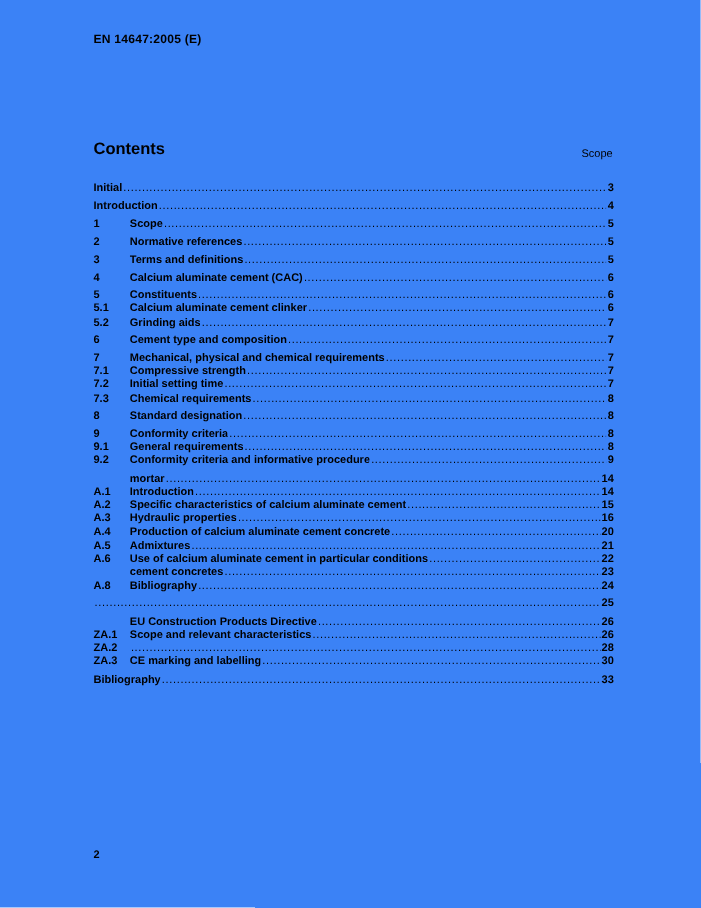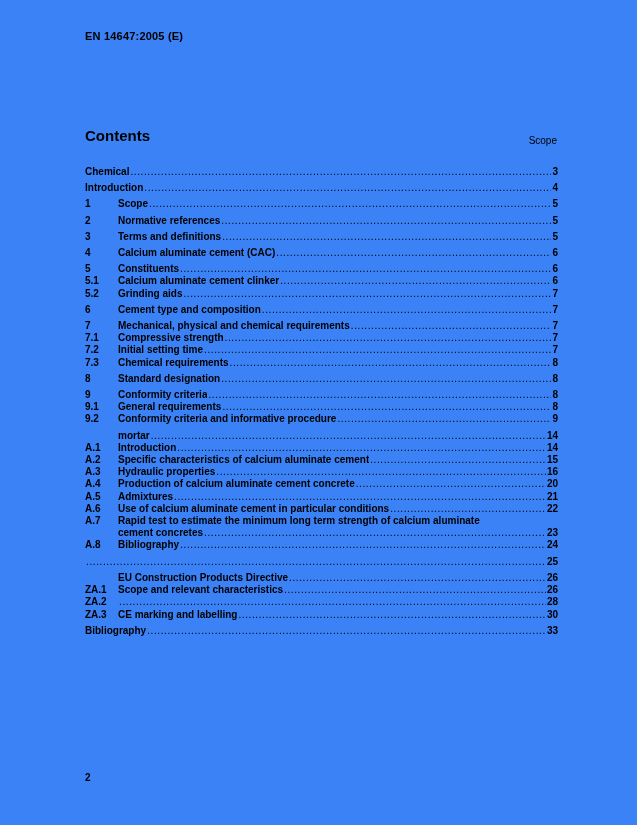--- a/index.html
+++ b/index.html
@@ -48,21 +48,21 @@
 </head>
 <body>
 
 <div class="page">
   <div class="doc-header">EN 14647:2005 (E)</div>
   <div class="contents-title">Contents</div>
   <div class="page-col-label">Scope</div>
   <div class="toc">
       <div class="toc-group">
         <div class="toc-row">
-          <span class="lbl">Chemical</span>
+          <span class="lbl">Initial</span>
           <span class="leader">............................................................................................................................................................................................................................................................................................................</span>
           <span class="pg">3</span>
         </div>
       </div>
       <div class="toc-group">
         <div class="toc-row">
           <span class="lbl">Introduction</span>
           <span class="leader">............................................................................................................................................................................................................................................................................................................</span>
           <span class="pg">4</span>
         </div>
@@ -216,24 +216,20 @@
           <span class="num">A.5</span>
           <span class="lbl">Admixtures</span>
           <span class="leader">............................................................................................................................................................................................................................................................................................................</span>
           <span class="pg">21</span>
         </div>
         <div class="toc-row">
           <span class="num">A.6</span>
           <span class="lbl">Use of calcium aluminate cement in particular conditions</span>
           <span class="leader">............................................................................................................................................................................................................................................................................................................</span>
           <span class="pg">22</span>
-        </div>
-        <div class="toc-row">
-          <span class="num">A.7</span>
-          <span class="lbl">Rapid test to estimate the minimum long term strength of calcium aluminate</span>
         </div>
         <div class="toc-row">
           <span class="num"></span>
           <span class="lbl">cement concretes</span>
           <span class="leader">............................................................................................................................................................................................................................................................................................................</span>
           <span class="pg">23</span>
         </div>
         <div class="toc-row">
           <span class="num">A.8</span>
           <span class="lbl">Bibliography</span>

